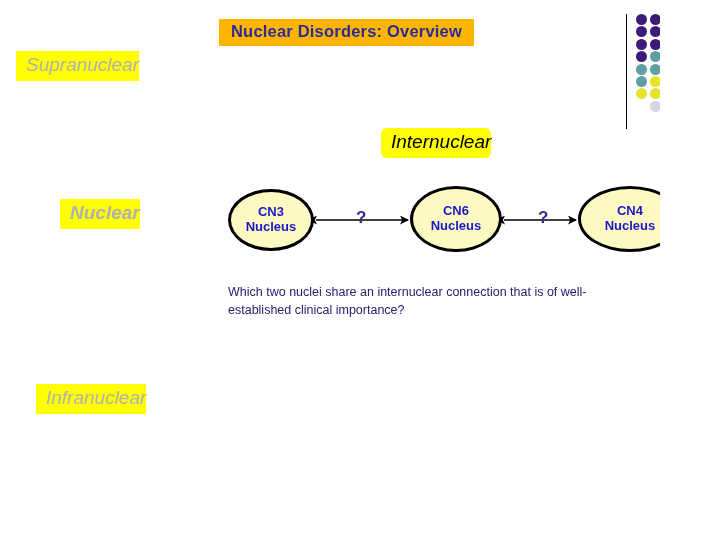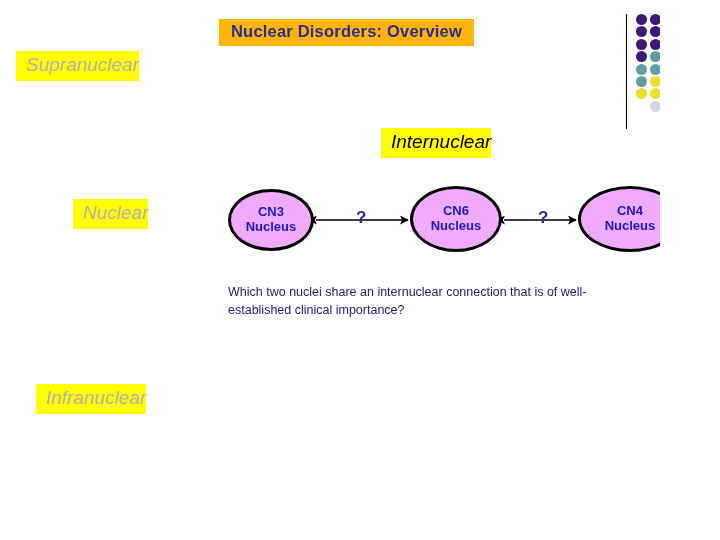--- a/index.html
+++ b/index.html
@@ -78,39 +78,39 @@
     font-style: italic;
     font-size: 19px;
     white-space: nowrap;
     padding: 4px 0 6px 10px;
     line-height: 1.05;
   }
   .level-label.dim   { color: #b0b0b0; }
   .level-label.active{ color: #000000; }
 
   #label-supranuclear { left: 16px;  top: 51px;  }
-  #label-internuclear { left: 381px; top: 128px; }
-  #label-nuclear      { left: 73px;  top: 199px; }
+  #label-internuclear { left: 381px; top: 128px; border-radius: 6px; }
+  #label-nuclear      { left: 60px;  top: 199px; font-weight: bold; }
   #label-infranuclear { left: 36px;  top: 384px; }
 
   
   .diagram {
     position: absolute;
     left: 0;
     top: 0;
     width: 720px;
     height: 540px;
     pointer-events: none;
   }
   .diagram * { pointer-events: auto; }
 
   .node {
     position: absolute;
     border: 3px solid #000000;
-    background: #f0abfc;
+    background: #fef9c3;
     border-radius: 50%;
     display: flex;
     flex-direction: column;
     align-items: center;
     justify-content: center;
     box-sizing: border-box;
   }
   .node .node-line {
     font-size: 13px;
     font-weight: bold;

